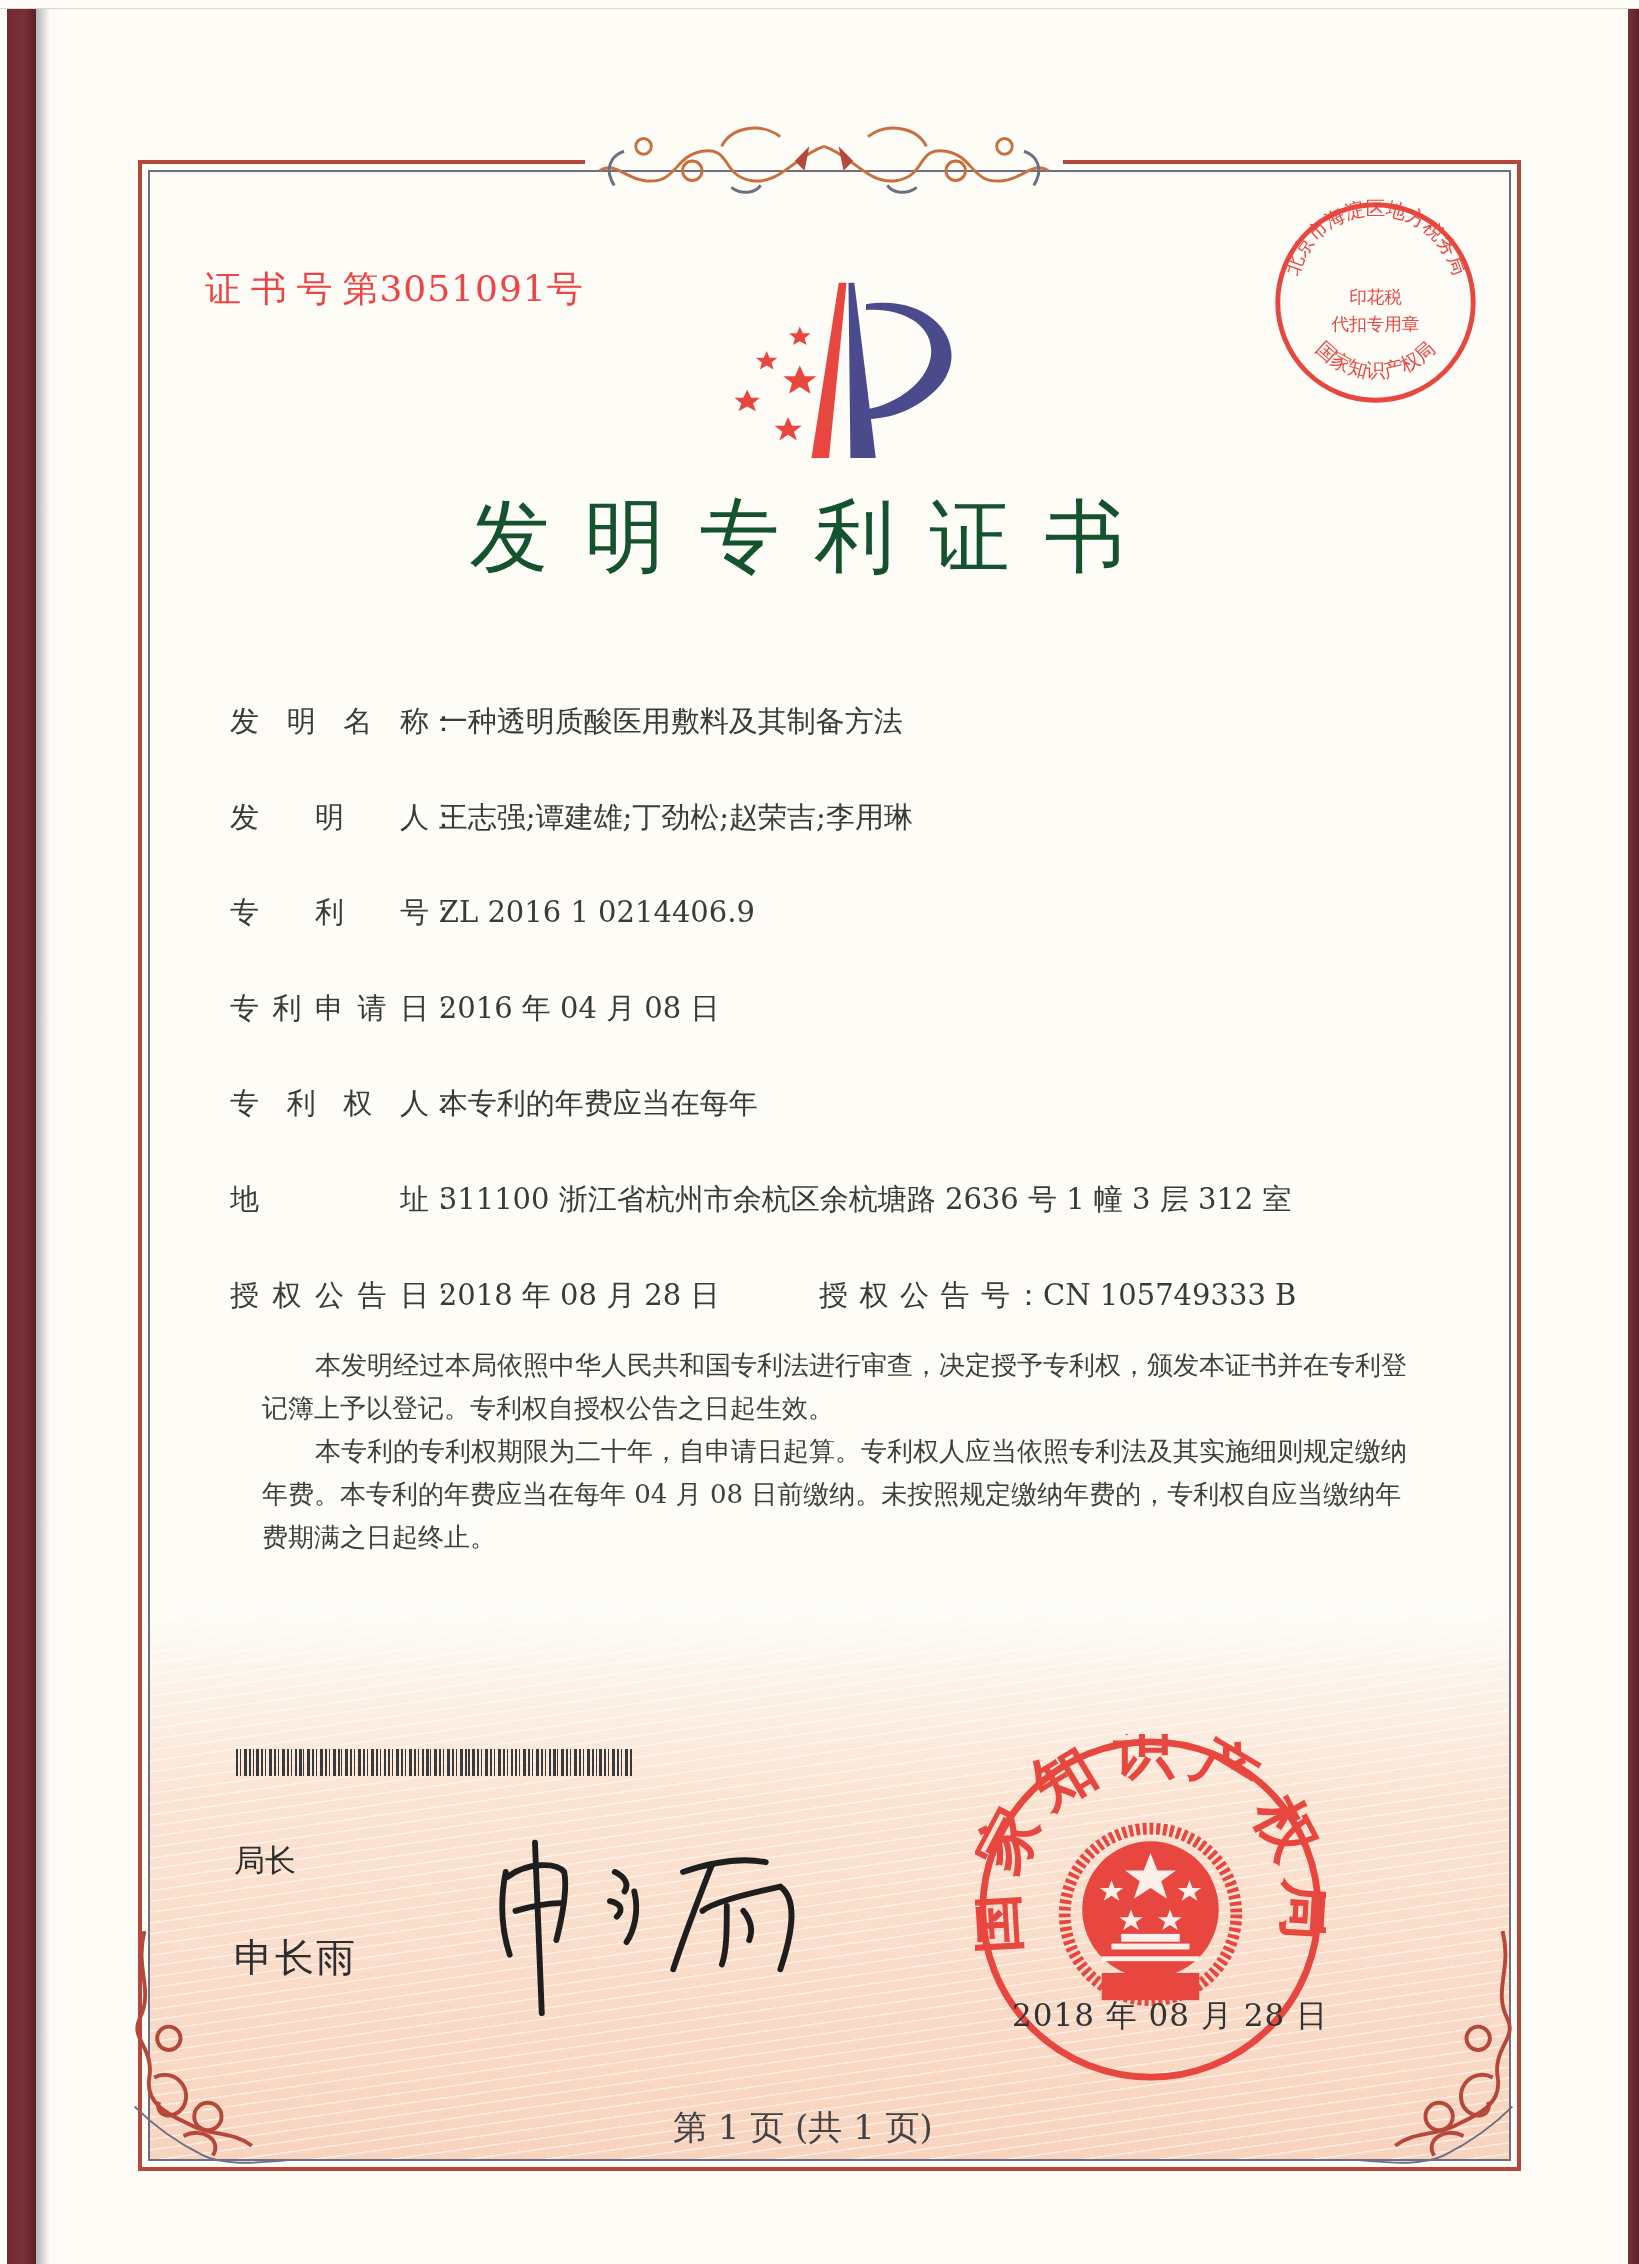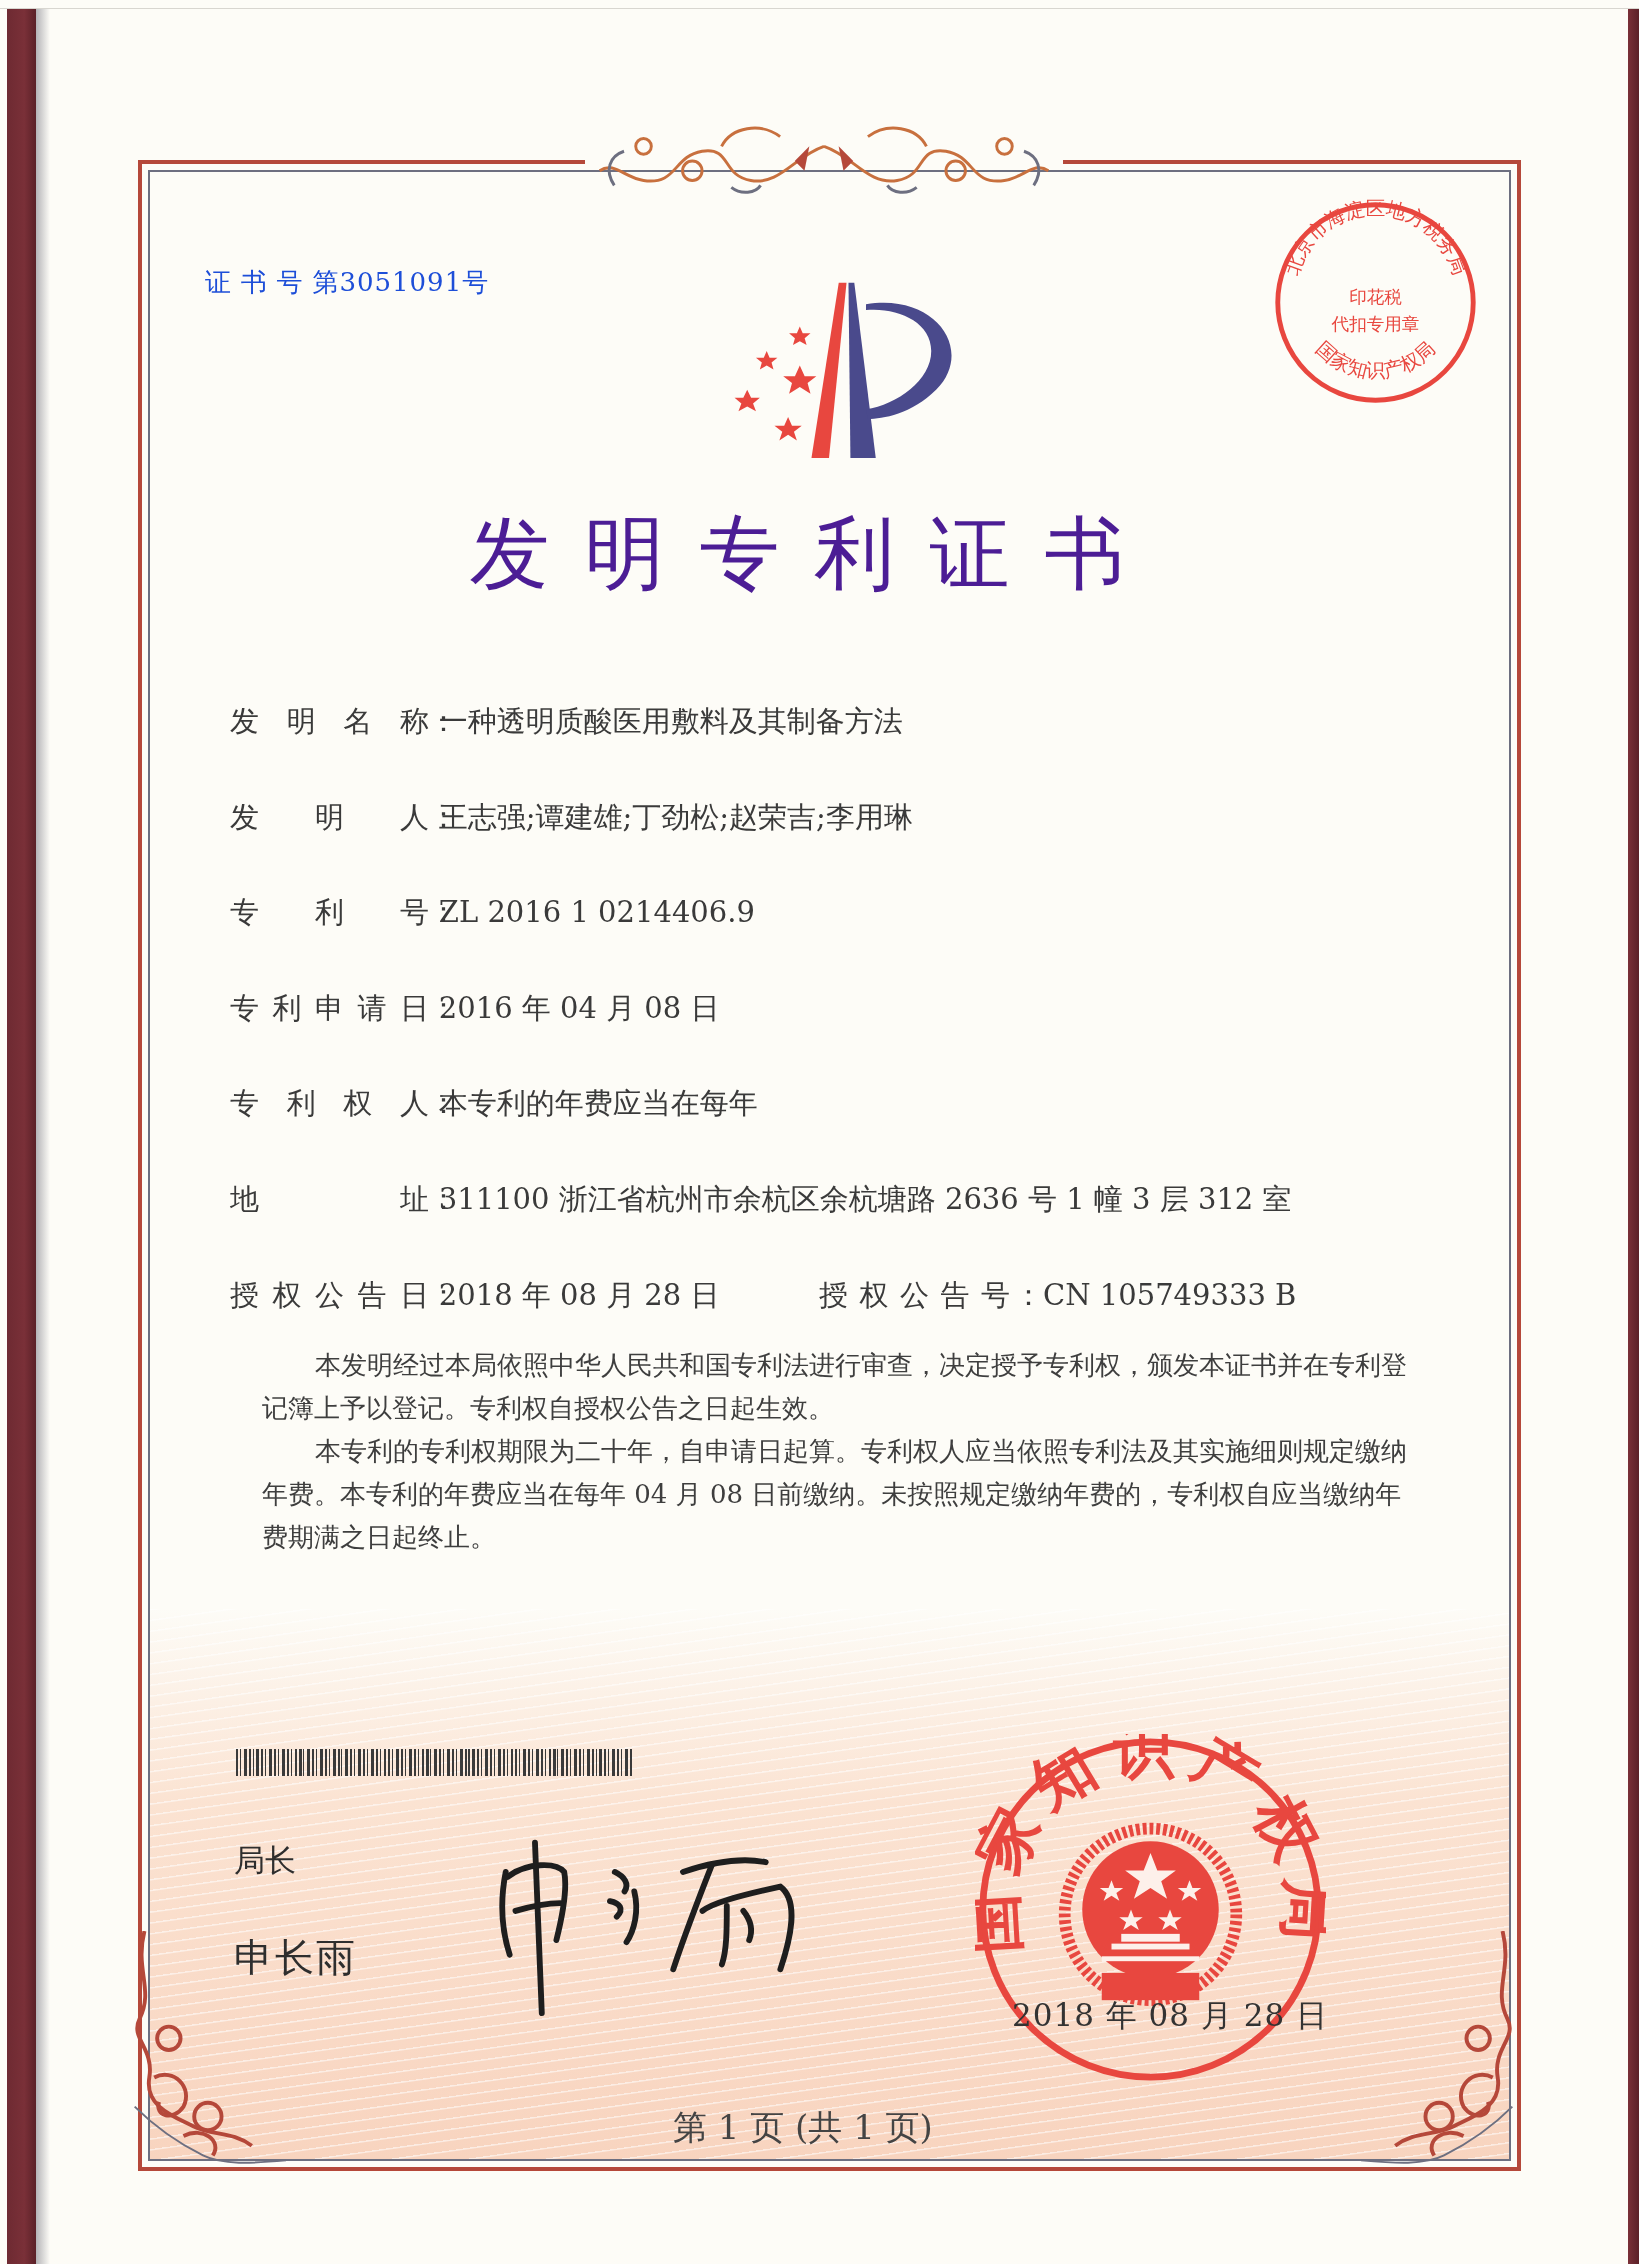--- a/index.html
+++ b/index.html
@@ -26,29 +26,29 @@
   
   .guilloche { position: absolute; left: 150px; top: 1609px; width: 1359px; height: 550px;
     background:
       repeating-linear-gradient(172deg, rgba(255,255,255,0.55) 0px, rgba(255,255,255,0.55) 1px, rgba(255,255,255,0) 2px, rgba(255,255,255,0) 10.7px),
       linear-gradient(180deg, rgba(253,244,236,0) 0%, #fbe3d2 35%, #f8d4bf 100%);
   }
 
   .ornament { position: absolute; }
   .ornament svg { display: block; }
 
-  .cert-no { position: absolute; left: 205px; top: 265px; font-size: 26px; letter-spacing: 1px; color: #1d4ed8; }
+  .cert-no { position: absolute; left: 205px; top: 265px; font-size: 36px; letter-spacing: 1px; color: #ef4444; }
   .cert-no .label { letter-spacing: 9.8px; }
 
   .logo { position: absolute; left: 702px; top: 273px; width: 254px; height: 185px; }
 
   .tax-seal { position: absolute; left: 1268px; top: 195px; width: 215px; height: 215px; }
 
   .title { position: absolute; left: 444px; top: 484px; width: 741px; text-align: center;
-    font-size: 80px; letter-spacing: 35px; color: #4c1d95; font-family: "DejaVu Serif", serif; margin-top: 17px; }
+    font-size: 80px; letter-spacing: 35px; color: #14532d; font-family: "DejaVu Serif", serif; }
 
   .field { position: absolute; left: 230px; font-size: 29px; white-space: nowrap; color: #3a3a3a; }
   .field .label { display: inline-block; width: 199px; text-align: justify; text-align-last: justify; }
   .field .colon { display: inline-block; width: 9.8px; }
   .field .value { font-family: "DejaVu Serif", serif; }
 
   .grant-pub-no { position: absolute; left: 819px; top: 1276px; font-size: 29px; white-space: nowrap; }
   .grant-pub-no .label { display: inline-block; width: 195px; text-align: justify; text-align-last: justify; letter-spacing: 3.9px; }
 
   .body-text { position: absolute; left: 230px; width: 1164px; font-size: 26px; line-height: 43px; color: #3e3e3e; }

